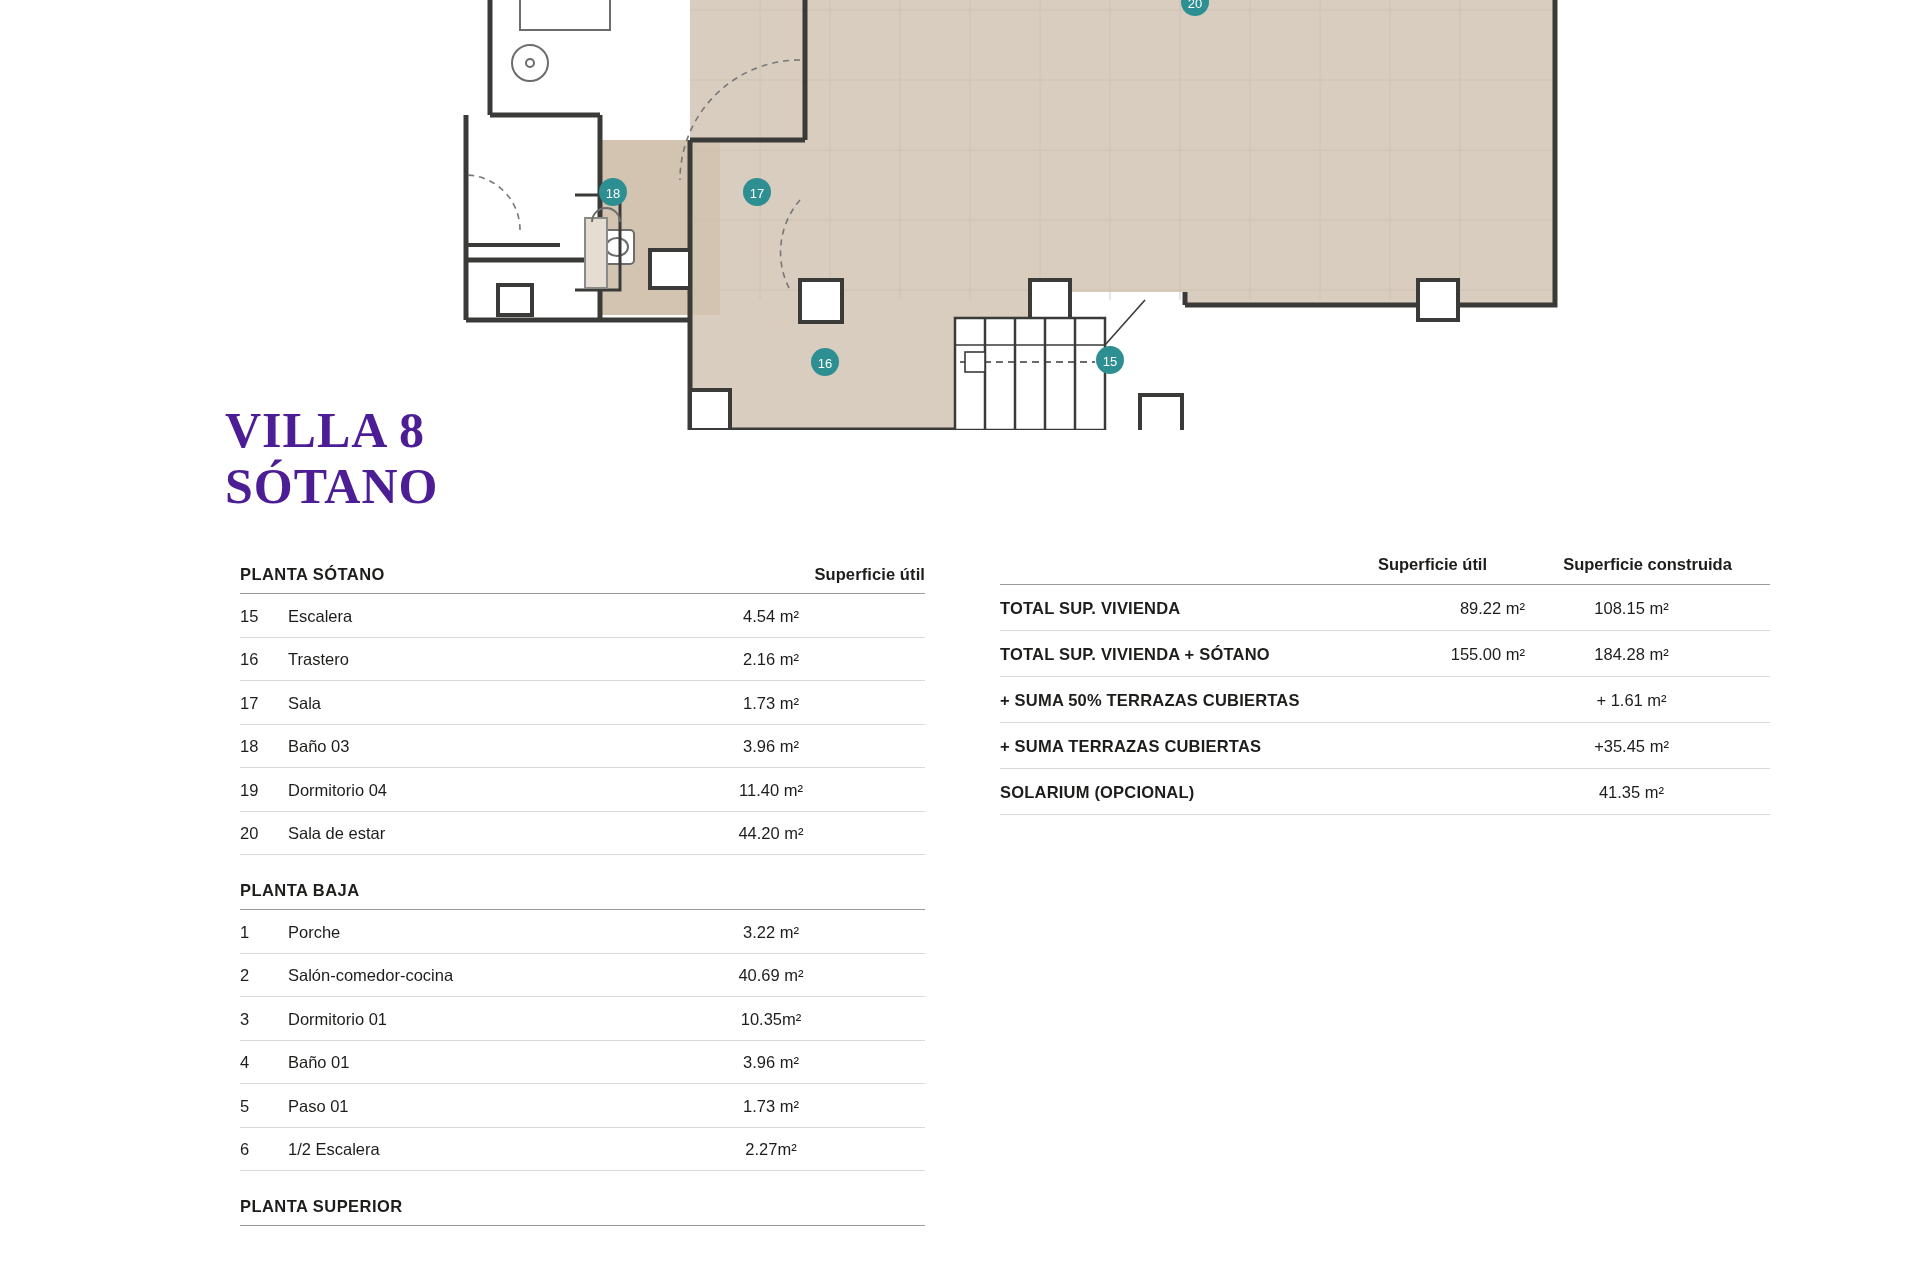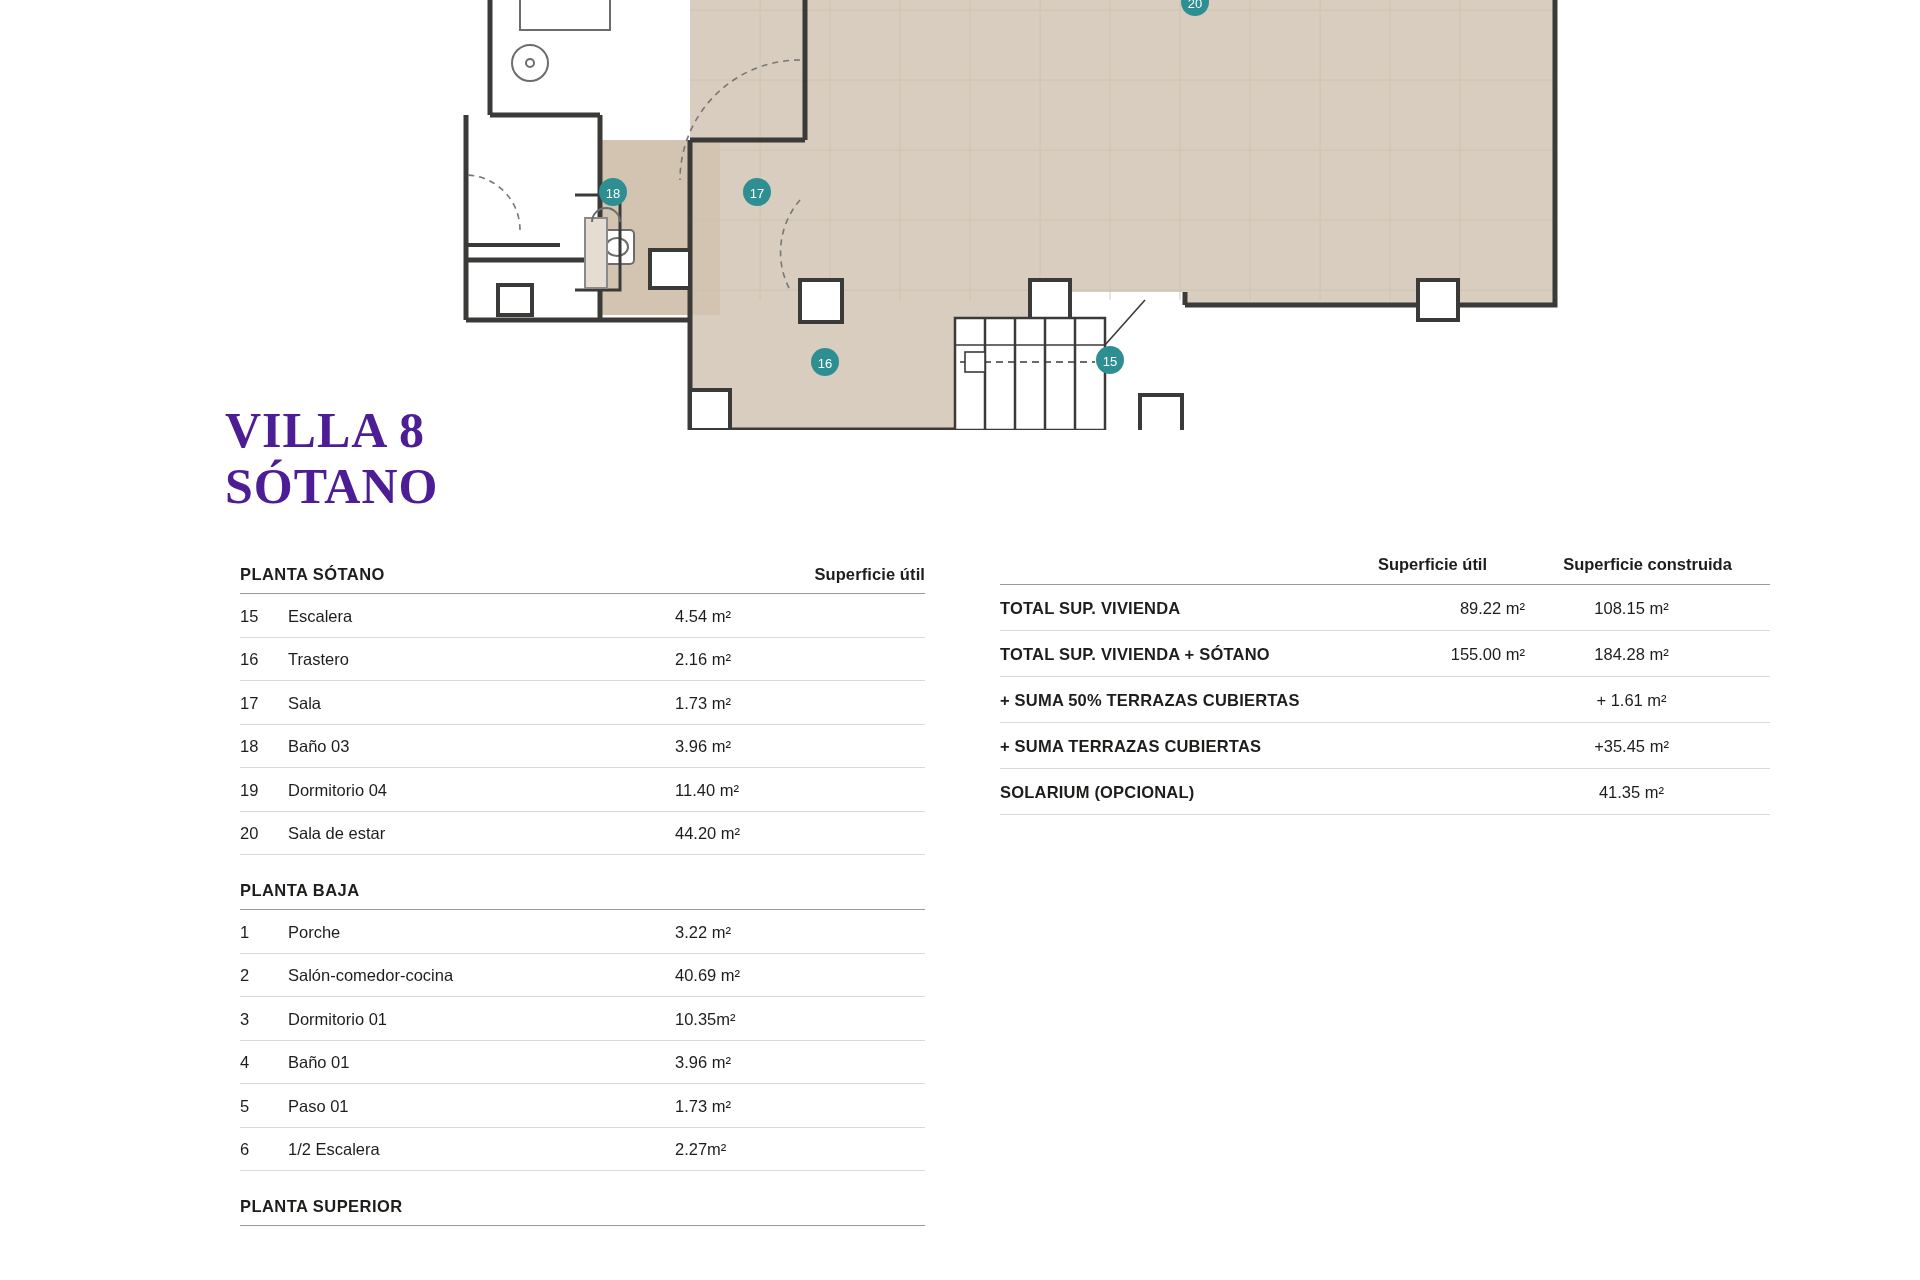--- a/index.html
+++ b/index.html
@@ -81,21 +81,21 @@
   .row .num {
     width: 48px;
     flex: 0 0 48px;
     font-size: 16.5px;
     color: #1d1d1b;
   }
   .row .name { flex: 1 1 auto; }
   .row .val {
     width: 250px;
     flex: 0 0 250px;
-    text-align: left;
+    text-align: center;
     padding-right: 58px;
     box-sizing: border-box;
   }
 
   .gap { height: 26px; }
 
   
   .rheadrow {
     display: flex;
     justify-content: flex-end;

